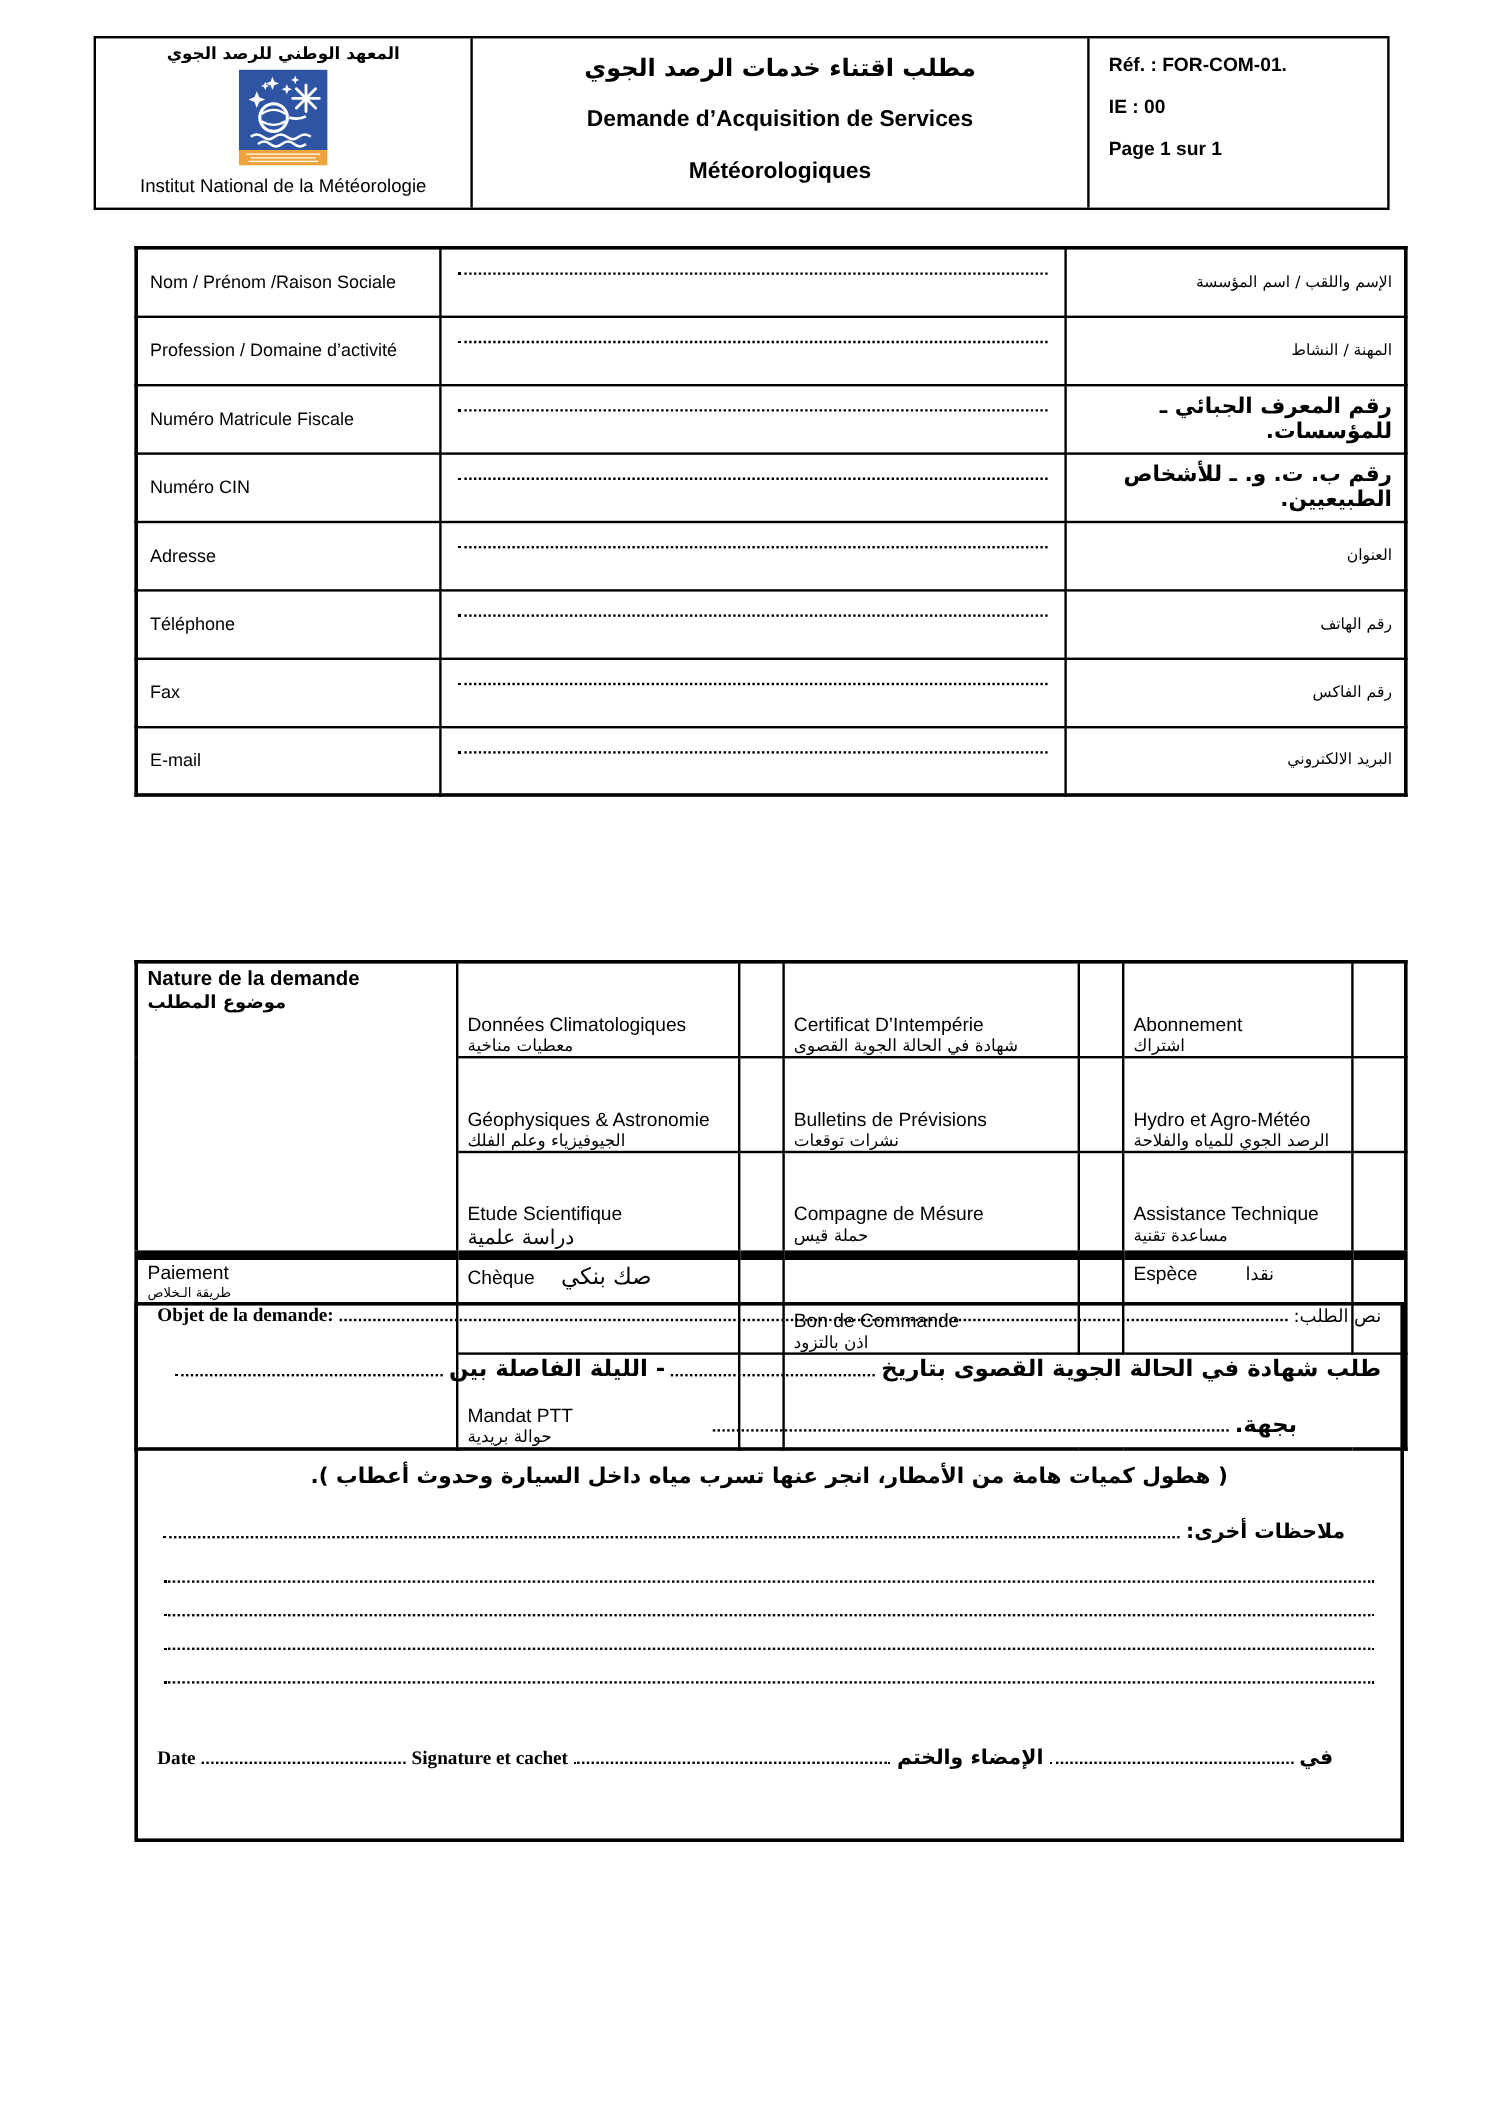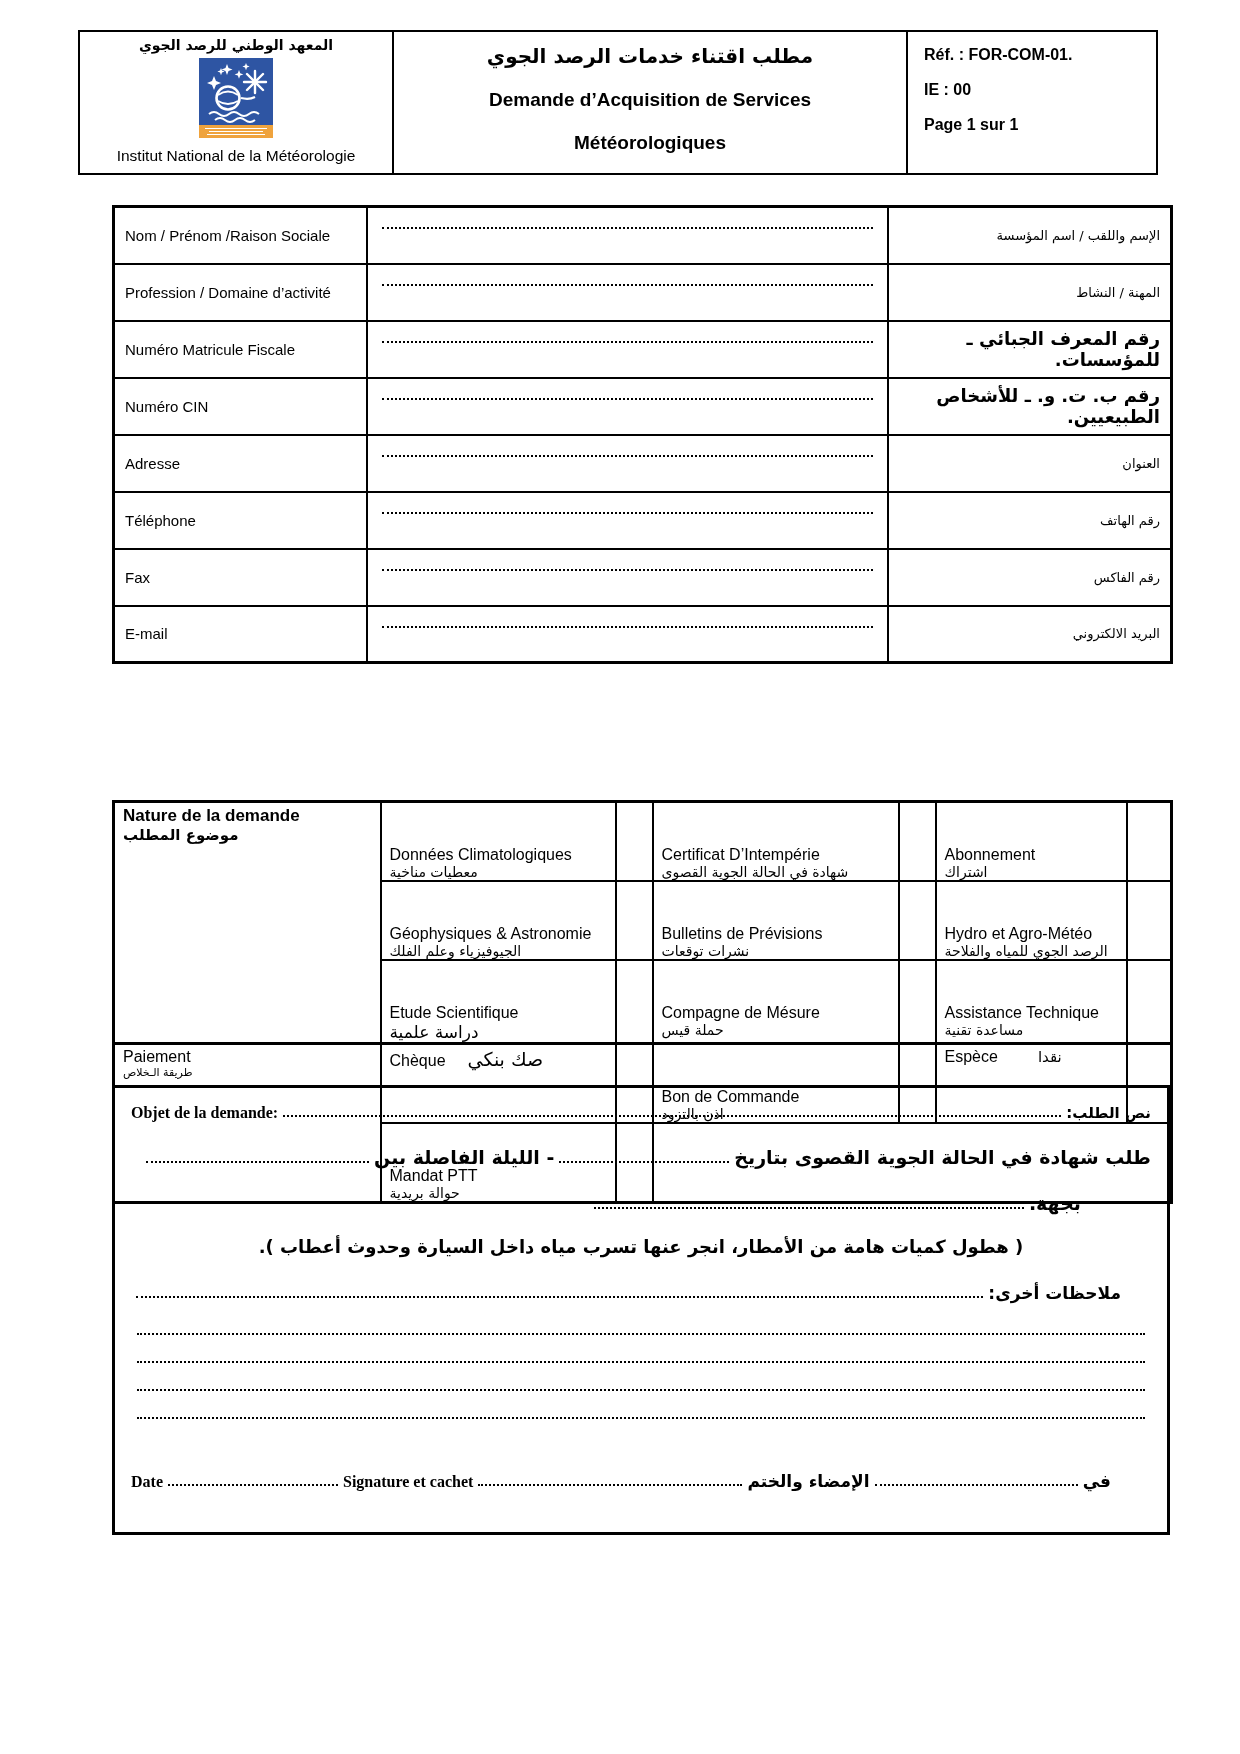--- a/index.html
+++ b/index.html
@@ -27,40 +27,40 @@
   .identity td{border:2px solid #000;height:57px;vertical-align:middle;box-sizing:border-box;}
   .identity .c-fr{width:253px;font-size:15px;padding-left:10px;}
   .identity .c-dot{width:521px;padding:0 14px;}
   .identity .c-ar{width:284px;text-align:right;padding-right:10px;font-size:13px;}
   .identity tr.bold-ar .c-ar{font-weight:bold;font-size:18px;}
   .dotline{border-bottom:2px dotted #000;height:0;transform:translateY(-7px);}
 
   
   .request{position:absolute;left:112px;top:800px;width:1058px;border:3px solid #000;table-layout:fixed;}
   .request td{border:2px solid #000;vertical-align:top;box-sizing:border-box;padding:3px 0 0 8px;}
-  .request tr.paiement-sep td{border-top:3px solid #000000;}
+  .request tr.paiement-sep td{border-top:8px solid #000000;}
   .lbl-fr{font-size:17px;font-weight:bold;}
   .lbl-ar{font-size:15px;font-weight:bold;text-align:left;}
   .pay-fr{font-size:16px;}
   .pay-ar{font-size:11px;text-align:left;}
   .opt-fr{font-size:16px;margin-top:40px;}
   .opt-ar{font-size:14px;text-align:left;}
   .inline-cell{vertical-align:middle;}
   .ar-big{font-size:19px;margin-left:22px;}
   .cb{padding:0;}
 
   
   .objet-box{position:absolute;left:112px;top:1085px;width:1058px;height:450px;
              border:3px solid #000;box-sizing:border-box;padding:0 16px;}
   .serif-b{font-family:"Liberation Serif",serif;font-weight:bold;}
   .flexrow{display:flex;align-items:flex-end;}
   .dotfill{flex:1;border-bottom:2px dotted #000;height:0;margin:0 5px 5px;}
   .dotfix{border-bottom:2px dotted #000;height:0;margin:0 5px 5px;}
-  .o-line1{margin-top:16px;font-size:16px;}
-  .o-line1 .ar{font-size:15px;font-weight:bold;}
+  .o-line1{margin-top:0;font-size:16px;}
+  .o-line1 .ar{font-size:15px;font-weight:normal;}
   .o-line2{direction:rtl;margin-top:24px;font-weight:bold;font-size:19px;padding-left:10px;}
   .o-line3{direction:rtl;margin-top:24px;font-weight:bold;font-size:19px;padding-right:70px;}
   .o-line4{text-align:center;font-weight:bold;font-size:18px;margin-top:22px;}
   .o-line5{direction:rtl;margin-top:26px;font-weight:bold;font-size:17px;padding-right:30px;}
   .o-dots .dotline2{border-bottom:2px dotted #000;height:0;margin:26px 6px 0;}
   .o-dots .dotline2:first-child{margin-top:30px;}
   .o-date{margin-top:52px;font-size:16px;padding-right:40px;}
   .o-date .ar{font-size:17px;font-weight:bold;font-family:"DejaVu Sans",sans-serif;}
 </style>
 </head>

